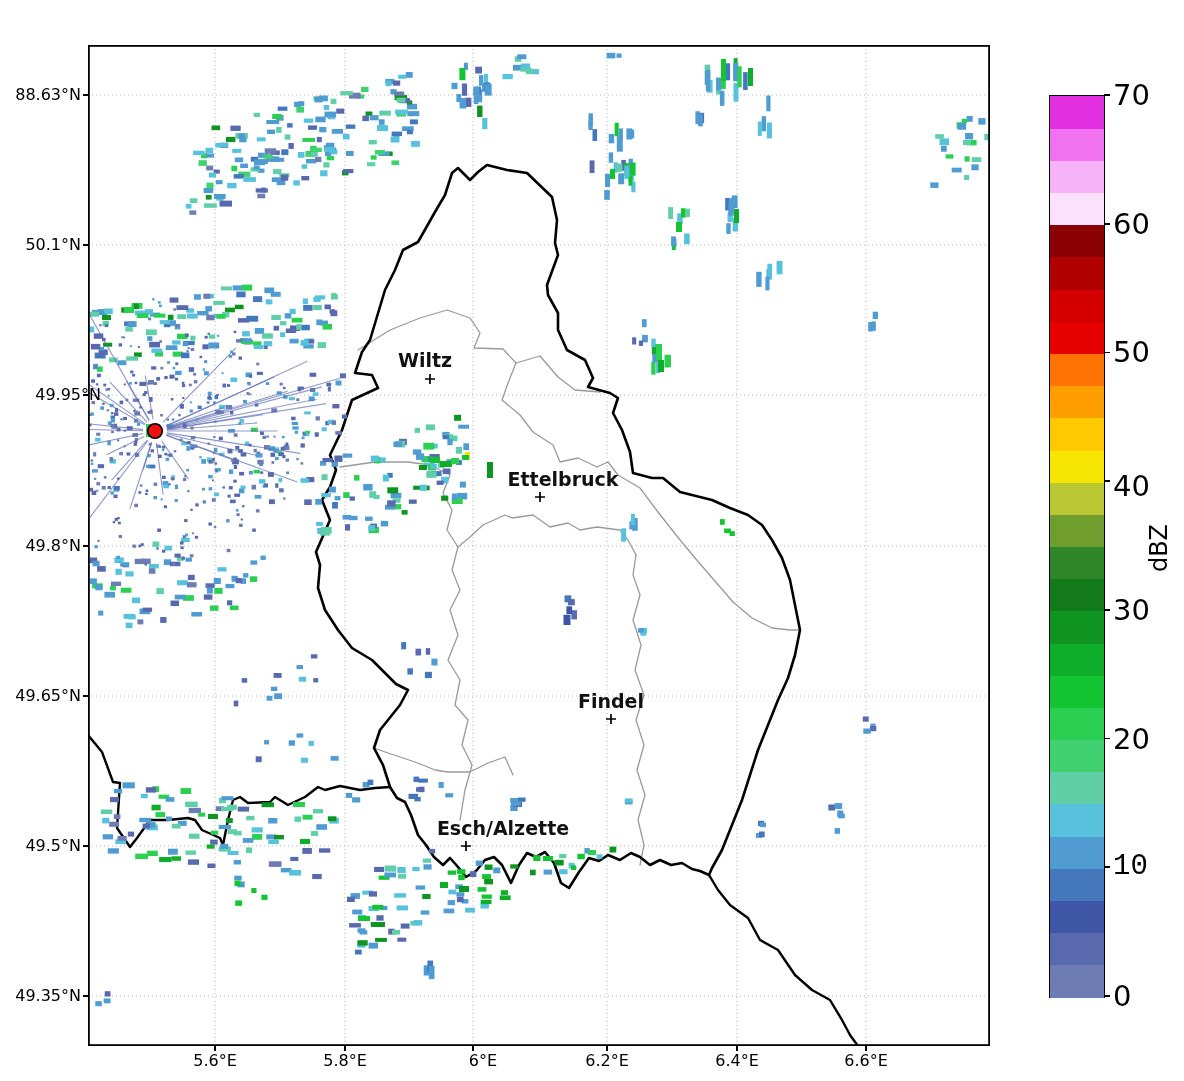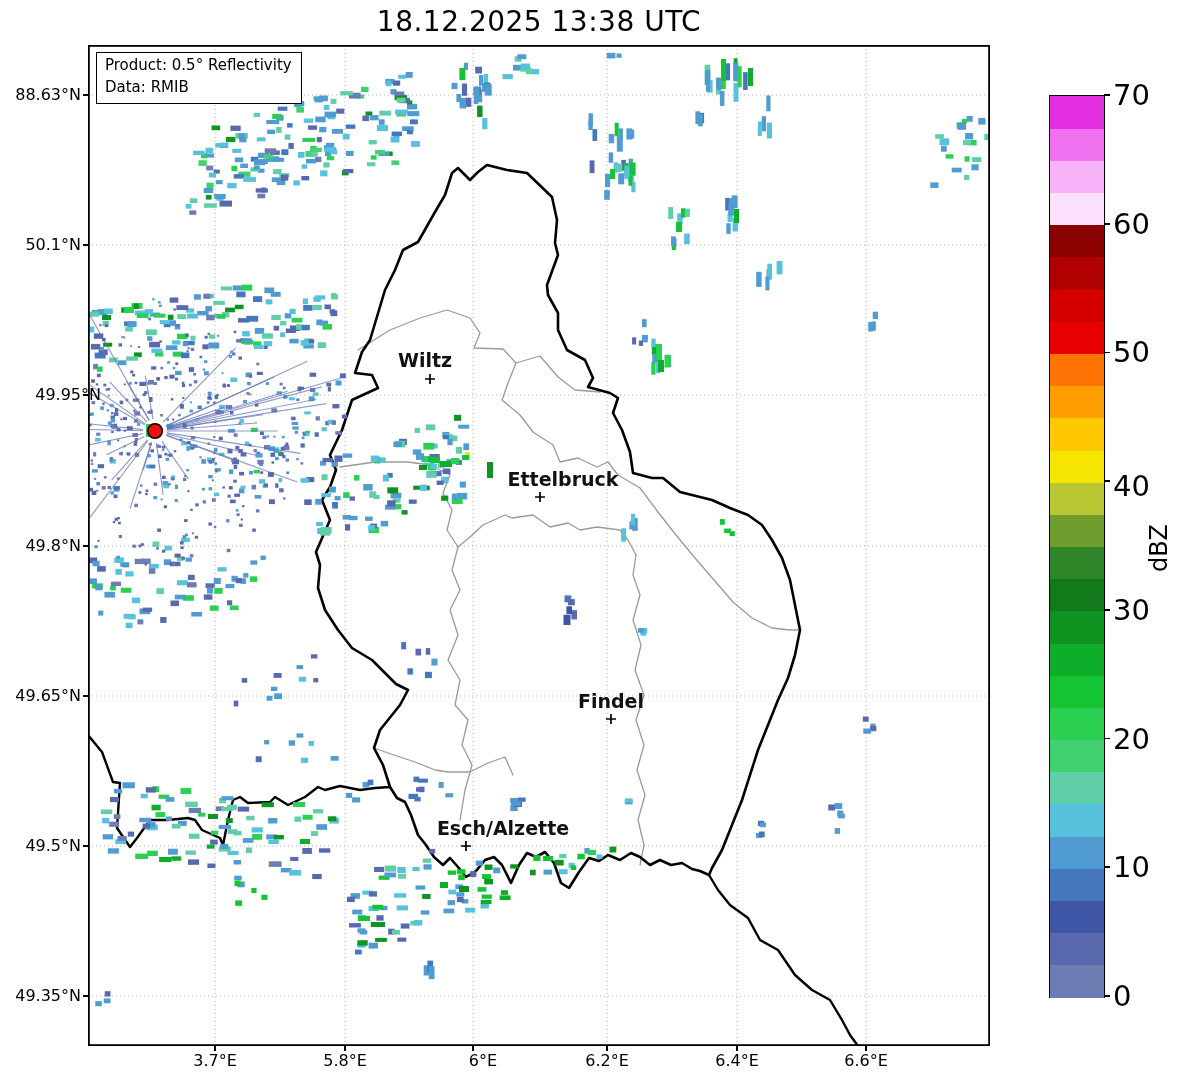--- a/index.html
+++ b/index.html
@@ -20,21 +20,20 @@
   .cbmark{position:absolute;left:1104px;width:6px;height:1.6px;background:#000;}
   .cblab{position:absolute;left:1113px;width:70px;font-size:29px;line-height:34px;}
   .cbtitle{position:absolute;left:1119px;top:533px;width:82px;height:30px;text-align:center;
            font-size:24px;transform:rotate(-90deg);}
   .citylab{font-weight:bold;font-size:19px;fill:#111;}
 </style>
 </head>
 <body>
 
 <div id="page">
-  <div class="title">18.12.2025 13:38 UTC</div>
 
   <div class="plot">
     <svg id="plot-svg" width="902" height="1001" viewBox="0 0 902 1001">
         <g>
           <line x1="127" y1="0" x2="127" y2="1001" stroke="#b4b4b4" stroke-width="1" stroke-dasharray="1 3"></line>
           <line x1="257" y1="0" x2="257" y2="1001" stroke="#b4b4b4" stroke-width="1" stroke-dasharray="1 3"></line>
           <line x1="385" y1="0" x2="385" y2="1001" stroke="#b4b4b4" stroke-width="1" stroke-dasharray="1 3"></line>
           <line x1="519" y1="0" x2="519" y2="1001" stroke="#b4b4b4" stroke-width="1" stroke-dasharray="1 3"></line>
           <line x1="649" y1="0" x2="649" y2="1001" stroke="#b4b4b4" stroke-width="1" stroke-dasharray="1 3"></line>
           <line x1="778" y1="0" x2="778" y2="1001" stroke="#b4b4b4" stroke-width="1" stroke-dasharray="1 3"></line>
@@ -1327,43 +1326,39 @@
           <text x="523" y="663" text-anchor="middle" class="citylab">Findel</text>
           <path d="M373,801L383,801M378,796L378,806" stroke="#000" stroke-width="1.7"></path>
           <text x="415" y="790" text-anchor="middle" class="citylab">Esch/Alzette</text>
         </g>
         <g>
           <rect x="0.9" y="0.9" width="900.2" height="999.2" fill="none" stroke="#000" stroke-width="1.8"></rect>
         </g>
       </svg>
   </div>
 
-  <div class="info-box">
-    <div>Product: 0.5° Reflectivity</div>
-    <div>Data: RMIB</div>
-  </div>
 
   <div id="yticks">
       <div class="ytick" style="top: 85px;">88.63°N</div>
       <div class="ymark" style="top: 94.2px;"></div>
       <div class="ytick" style="top: 235px;">50.1°N</div>
       <div class="ymark" style="top: 244.2px;"></div>
       <div class="ytick" style="top: 385px; margin-left: 20px;">49.95°N</div>
       <div class="ymark" style="top: 394.2px;"></div>
       <div class="ytick" style="top: 536px;">49.8°N</div>
       <div class="ymark" style="top: 545.2px;"></div>
       <div class="ytick" style="top: 686px;">49.65°N</div>
       <div class="ymark" style="top: 695.2px;"></div>
       <div class="ytick" style="top: 836px;">49.5°N</div>
       <div class="ymark" style="top: 845.2px;"></div>
       <div class="ytick" style="top: 986px;">49.35°N</div>
       <div class="ymark" style="top: 995.2px;"></div>
     </div>
   <div id="xticks">
-      <div class="xtick" style="left: 215px;">3.7°E</div>
+      <div class="xtick" style="left: 215px;">5.6°E</div>
       <div class="xmark" style="left: 214.2px;"></div>
       <div class="xtick" style="left: 345px;">5.8°E</div>
       <div class="xmark" style="left: 344.2px;"></div>
       <div class="xtick" style="left: 483px;">6°E</div>
       <div class="xmark" style="left: 472.2px;"></div>
       <div class="xtick" style="left: 607px;">6.2°E</div>
       <div class="xmark" style="left: 606.2px;"></div>
       <div class="xtick" style="left: 737px;">6.4°E</div>
       <div class="xmark" style="left: 736.2px;"></div>
       <div class="xtick" style="left: 866px;">6.6°E</div>
@@ -1397,21 +1392,21 @@
       <div class="cbseg" style="top: 14.2857%; height: 3.63143%; background: rgb(139, 0, 0);"></div>
       <div class="cbseg" style="top: 10.7143%; height: 3.63143%; background: rgb(252, 225, 252);"></div>
       <div class="cbseg" style="top: 7.14286%; height: 3.63143%; background: rgb(247, 179, 247);"></div>
       <div class="cbseg" style="top: 3.57143%; height: 3.63143%; background: rgb(241, 114, 241);"></div>
       <div class="cbseg" style="top: 0%; height: 3.63143%; background: rgb(226, 47, 226);"></div>
     </div>
   <div id="cbticks">
       <div class="cbmark" style="top: 995.2px;"></div>
       <div class="cblab" style="top: 979px;">0</div>
       <div class="cbmark" style="top: 866.486px;"></div>
-      <div class="cblab" style="top: 850.286px;">10</div>
+      <div class="cblab" style="top: 850.286px; font-family: Liberation Mono, monospace;">10</div>
       <div class="cbmark" style="top: 737.771px;"></div>
       <div class="cblab" style="top: 721.571px;">20</div>
       <div class="cbmark" style="top: 609.057px;"></div>
       <div class="cblab" style="top: 592.857px;">30</div>
       <div class="cbmark" style="top: 480.343px;"></div>
       <div class="cblab" style="top: 469px;">40</div>
       <div class="cbmark" style="top: 351.629px;"></div>
       <div class="cblab" style="top: 335.429px;">50</div>
       <div class="cbmark" style="top: 222.914px;"></div>
       <div class="cblab" style="top: 206.714px;">60</div>

